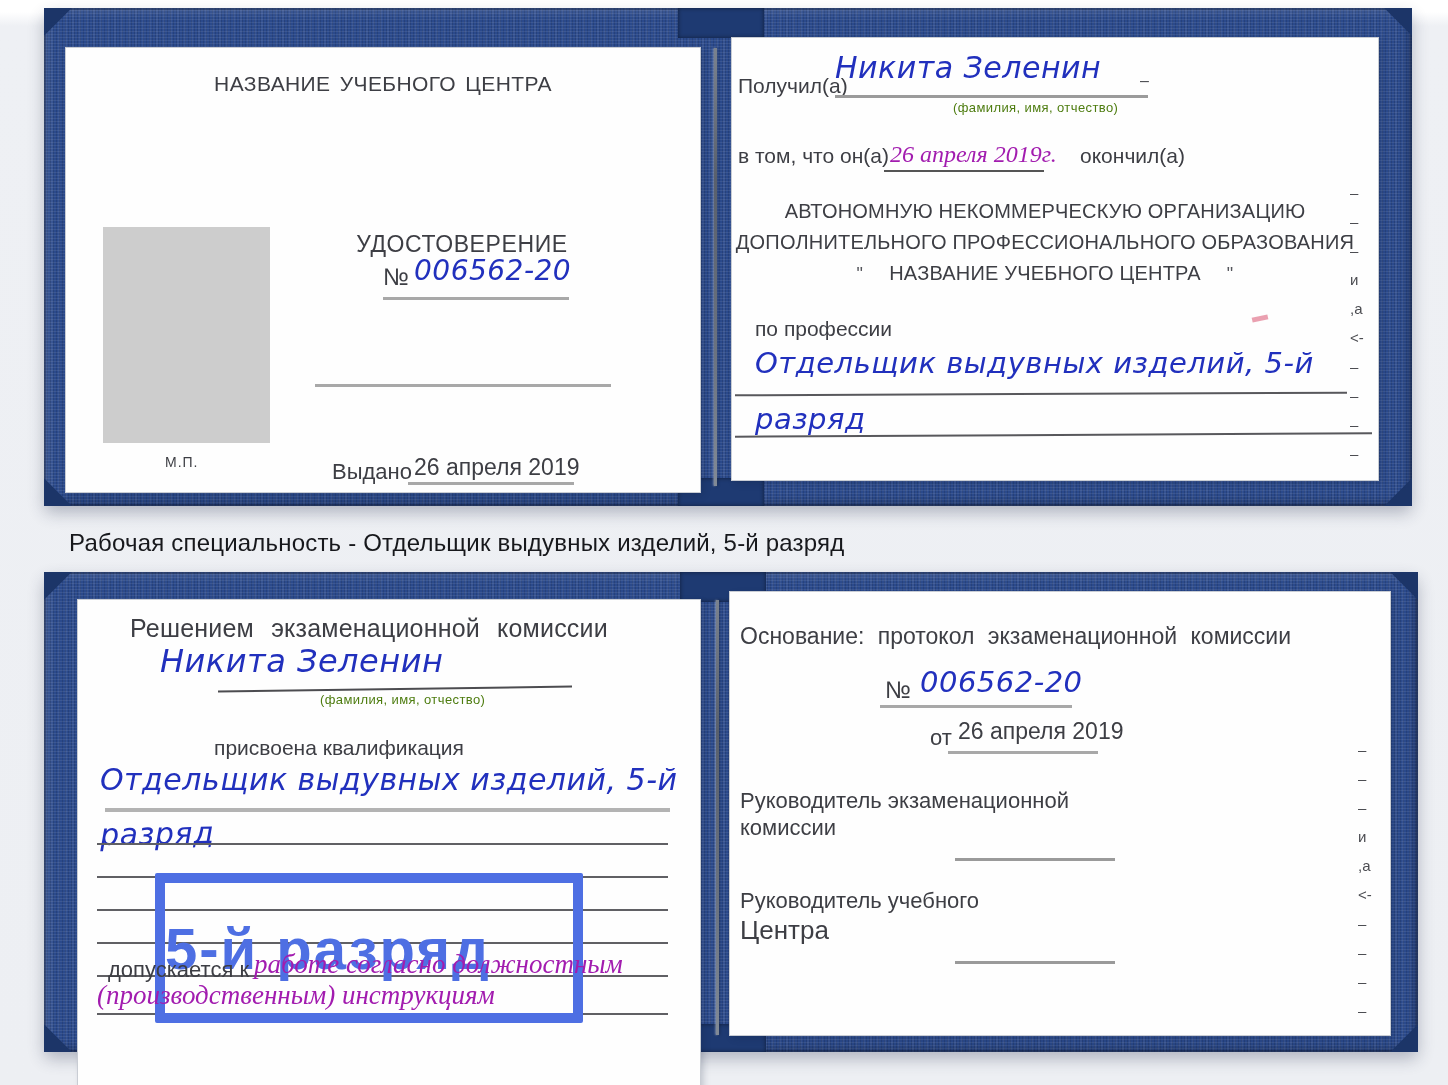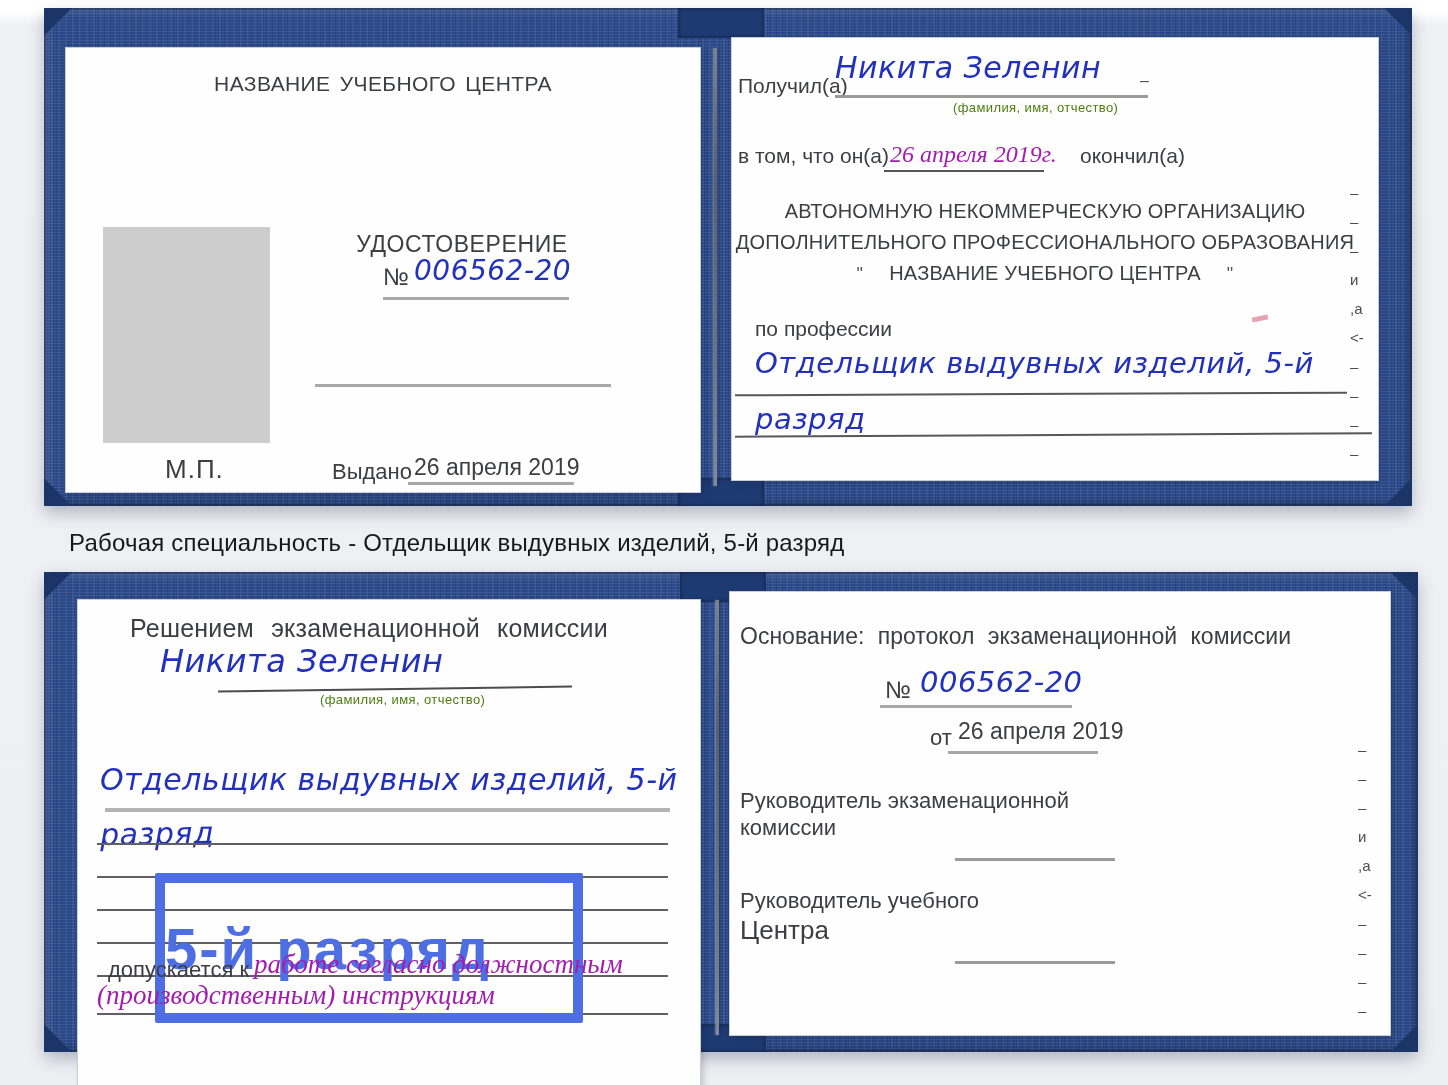--- a/index.html
+++ b/index.html
@@ -61,21 +61,21 @@
   .t-center-name{left:0;right:0;top:24px;text-align:center;font-size:21px;letter-spacing:.4px;word-spacing:3px;}
   .photo{left:37px;top:179px;width:167px;height:216px;background:#cdcdcd;}
   .t-doc-title{left:236px;top:183px;width:320px;text-align:center;font-size:23px;letter-spacing:.6px;}
   .t-num-sign{left:317px;top:215px;font-size:24px;}
   .t-num-value{left:348px;top:206px;font-size:28px;}
   .t-num-line{left:317px;top:249px;width:186px;}
   .t-mid-line{left:249px;top:336px;width:296px;}
   .t-issued-label{left:266px;top:411px;font-size:22px;}
   .t-issued-date{left:348px;top:406px;font-size:23px;}
   .t-issued-line{left:342px;top:434px;width:166px;}
-  .t-seal{left:99px;top:406px;font-size:26px;letter-spacing:1px;}
+  .t-seal{left:99px;top:406px;font-size:14px;letter-spacing:1px;}
 
   
   .r-received{left:6px;top:36px;font-size:21px;}
   .r-name{left:103px;top:12px;font-size:30px;}
   .r-name-line{left:103px;top:57px;width:313px;height:3px;background:#9b9b9b;}
   .r-name-hint{left:221px;top:62px;}
   .r-name-dash{left:408px;top:34px;}
   .r-row2-label{left:6px;top:106px;font-size:21px;}
   .r-row2-date{left:158px;top:103px;font-size:24px;}
   .r-row2-line{left:152px;top:132px;width:160px;height:2px;background:#555;}
@@ -205,20 +205,21 @@
     <div class="corner bl"></div>
     <div class="corner br"></div>
     <div class="notch nt"></div>
     <div class="notch nb"></div>
 
     <div class="page lp">
       <div class="abs printed b-title">Решением экзаменационной комиссии</div>
       <div class="abs ink b-name">Никита Зеленин</div>
       <div class="b-name-line abs"></div>
       <div class="abs small-hint b-name-hint">(фамилия, имя, отчество)</div>
+      <div class="abs printed b-qual-label">присвоена квалификация</div>
       <div class="abs ink b-qual1">Отдельщик выдувных изделий, 5-й</div>
       <div class="b-qual-uline abs"></div>
       <div class="abs ink b-qual2">разряд</div>
 
       <div class="thinline rule rl1"></div>
       <div class="thinline rule rl2"></div>
       <div class="thinline rule rl3"></div>
       <div class="thinline rule rl4"></div>
       <div class="thinline rule rl5"></div>
       <div class="thinline rule rl6"></div>

